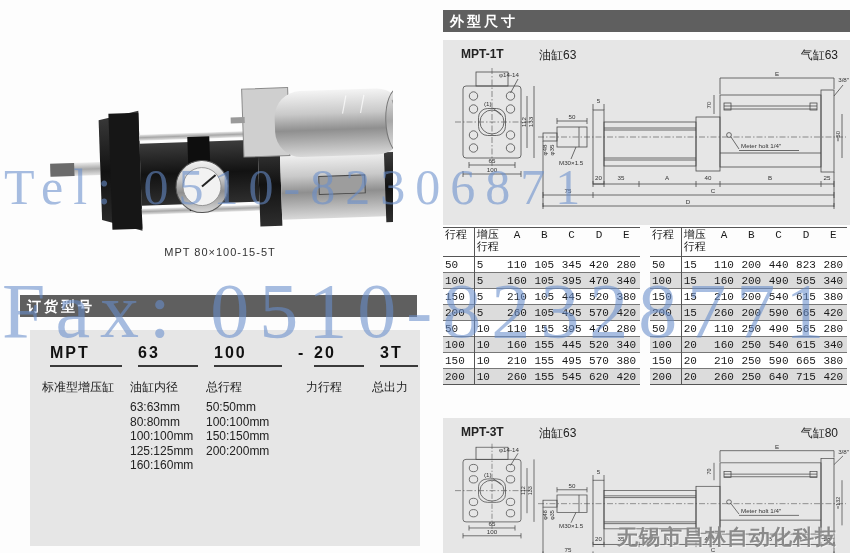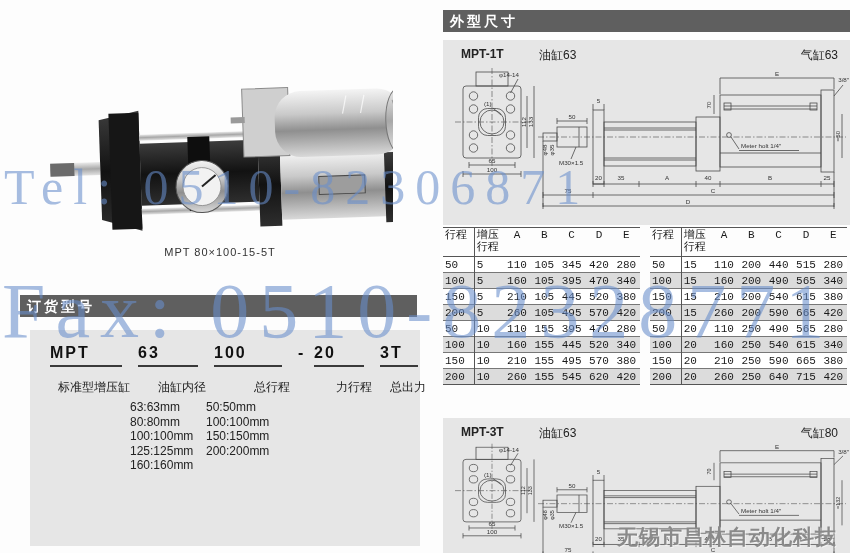--- a/index.html
+++ b/index.html
@@ -9,21 +9,21 @@
        line-height:22px;padding-left:7px;letter-spacing:3px;box-sizing:border-box;}
   
   .panel{position:absolute;background:#e6e6e6;}
   
   .order-cols{position:absolute;left:30px;top:330px;width:390px;height:216px;background:#e6e6e6;
               display:flex;padding:14px 0 0 12px;box-sizing:border-box;}
   .ocol{flex:none;}
   .code{font-size:16px;font-weight:bold;letter-spacing:2px;text-align:left;color:#111;
         border-bottom:2px solid #3a3a3a;padding-bottom:3px;margin:0 8px 12px 8px;}
   .code.nounder{border-bottom:none;}
-  .olabel{font-size:12px;color:#222;margin-bottom:4px;text-align:right;}
+  .olabel{font-size:12px;color:#222;margin-bottom:4px;}
   .oitems div{font-size:12px;color:#222;line-height:14.6px;}
   
   .ptitle{position:absolute;font-size:12px;font-weight:bold;color:#222;}
   .dim-svg{position:absolute;left:0;}
   .dl{stroke:#4a4a4a;stroke-width:.8;fill:none;}
   .dl .cl{stroke-dasharray:6 2 1.5 2;stroke-width:.6;}
   .dt{font-size:6.2px;fill:#333;font-family:"Liberation Sans",sans-serif;}
   
   .tables{position:absolute;left:443px;top:227px;width:404px;display:flex;gap:10px;}
   table.dim{border-collapse:collapse;font-size:11px;color:#1a1a1a;border-top:1px solid #555;
@@ -351,21 +351,21 @@
           <th>E</th>
         </tr>
       </thead>
       <tbody>
         <tr>
           <td>50</td>
           <td>15</td>
           <td>110</td>
           <td>200</td>
           <td>440</td>
-          <td>515</td>
+          <td>823</td>
           <td>280</td>
         </tr>
         <tr>
           <td>100</td>
           <td>15</td>
           <td>160</td>
           <td>200</td>
           <td>490</td>
           <td>565</td>
           <td>340</td>

